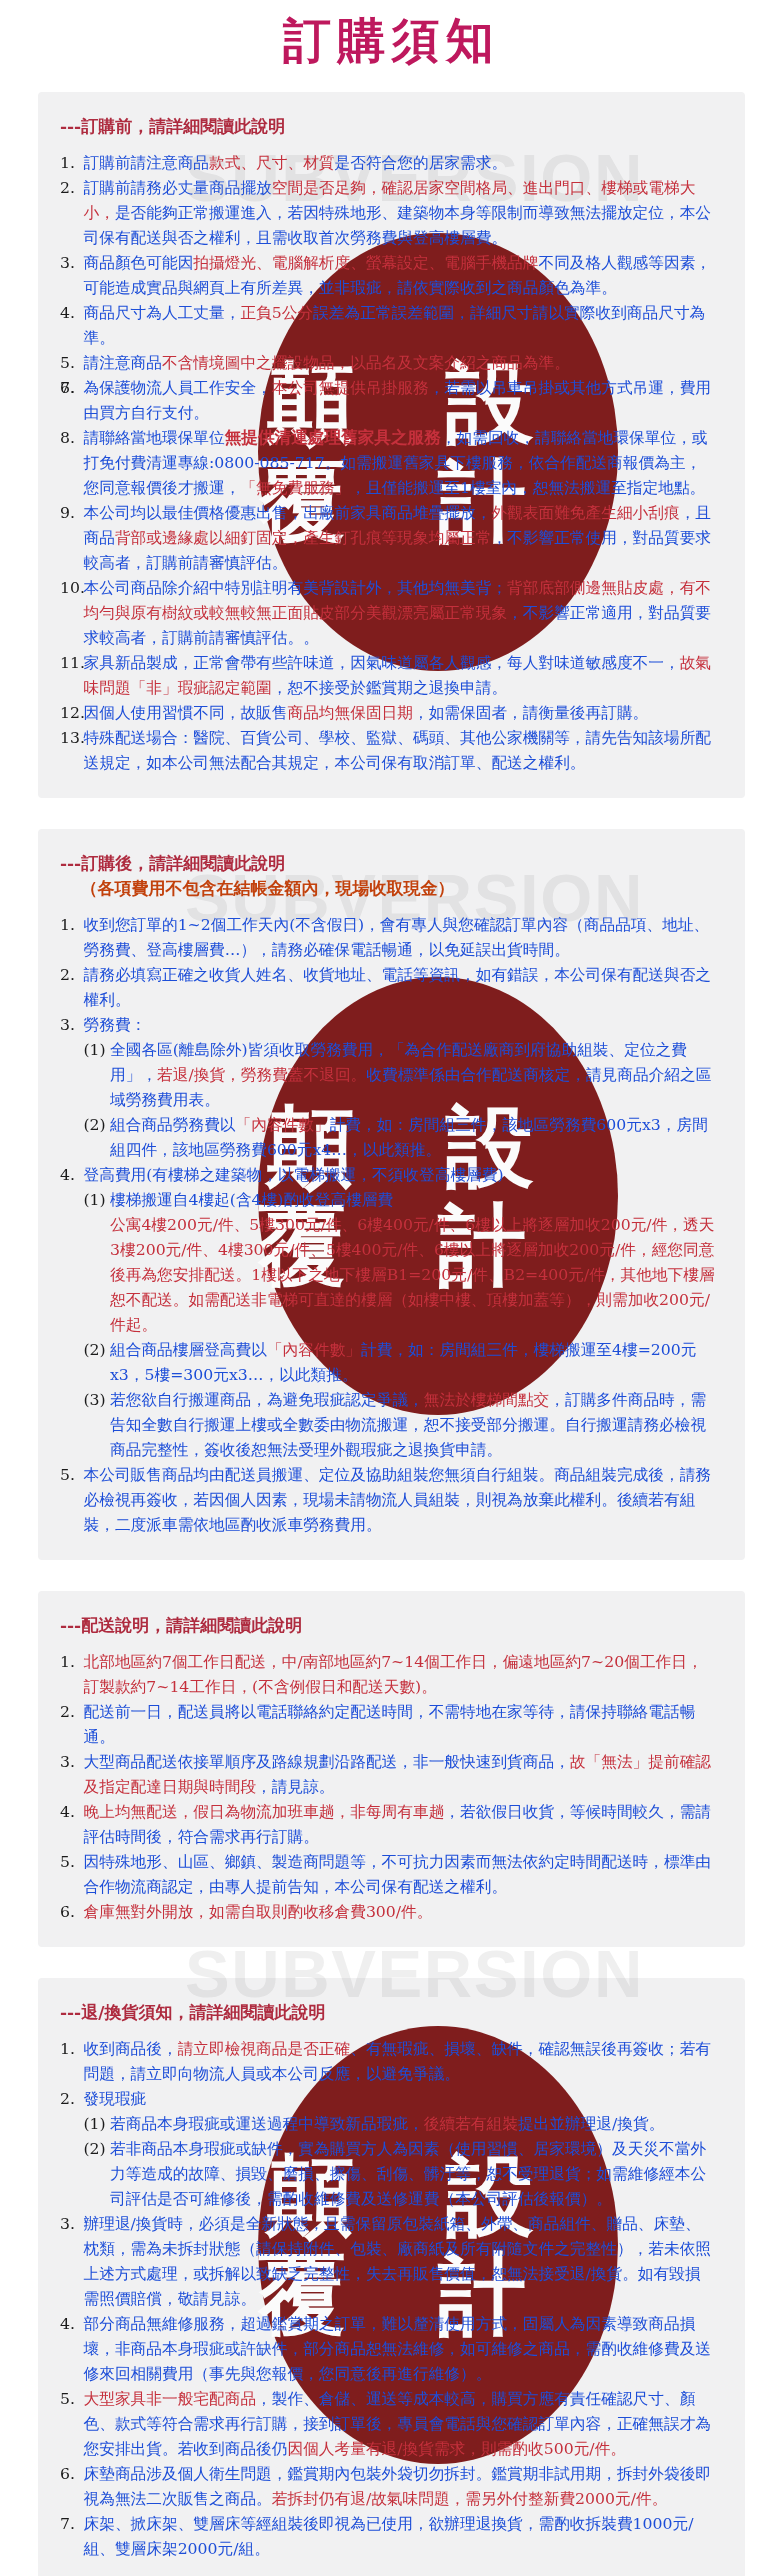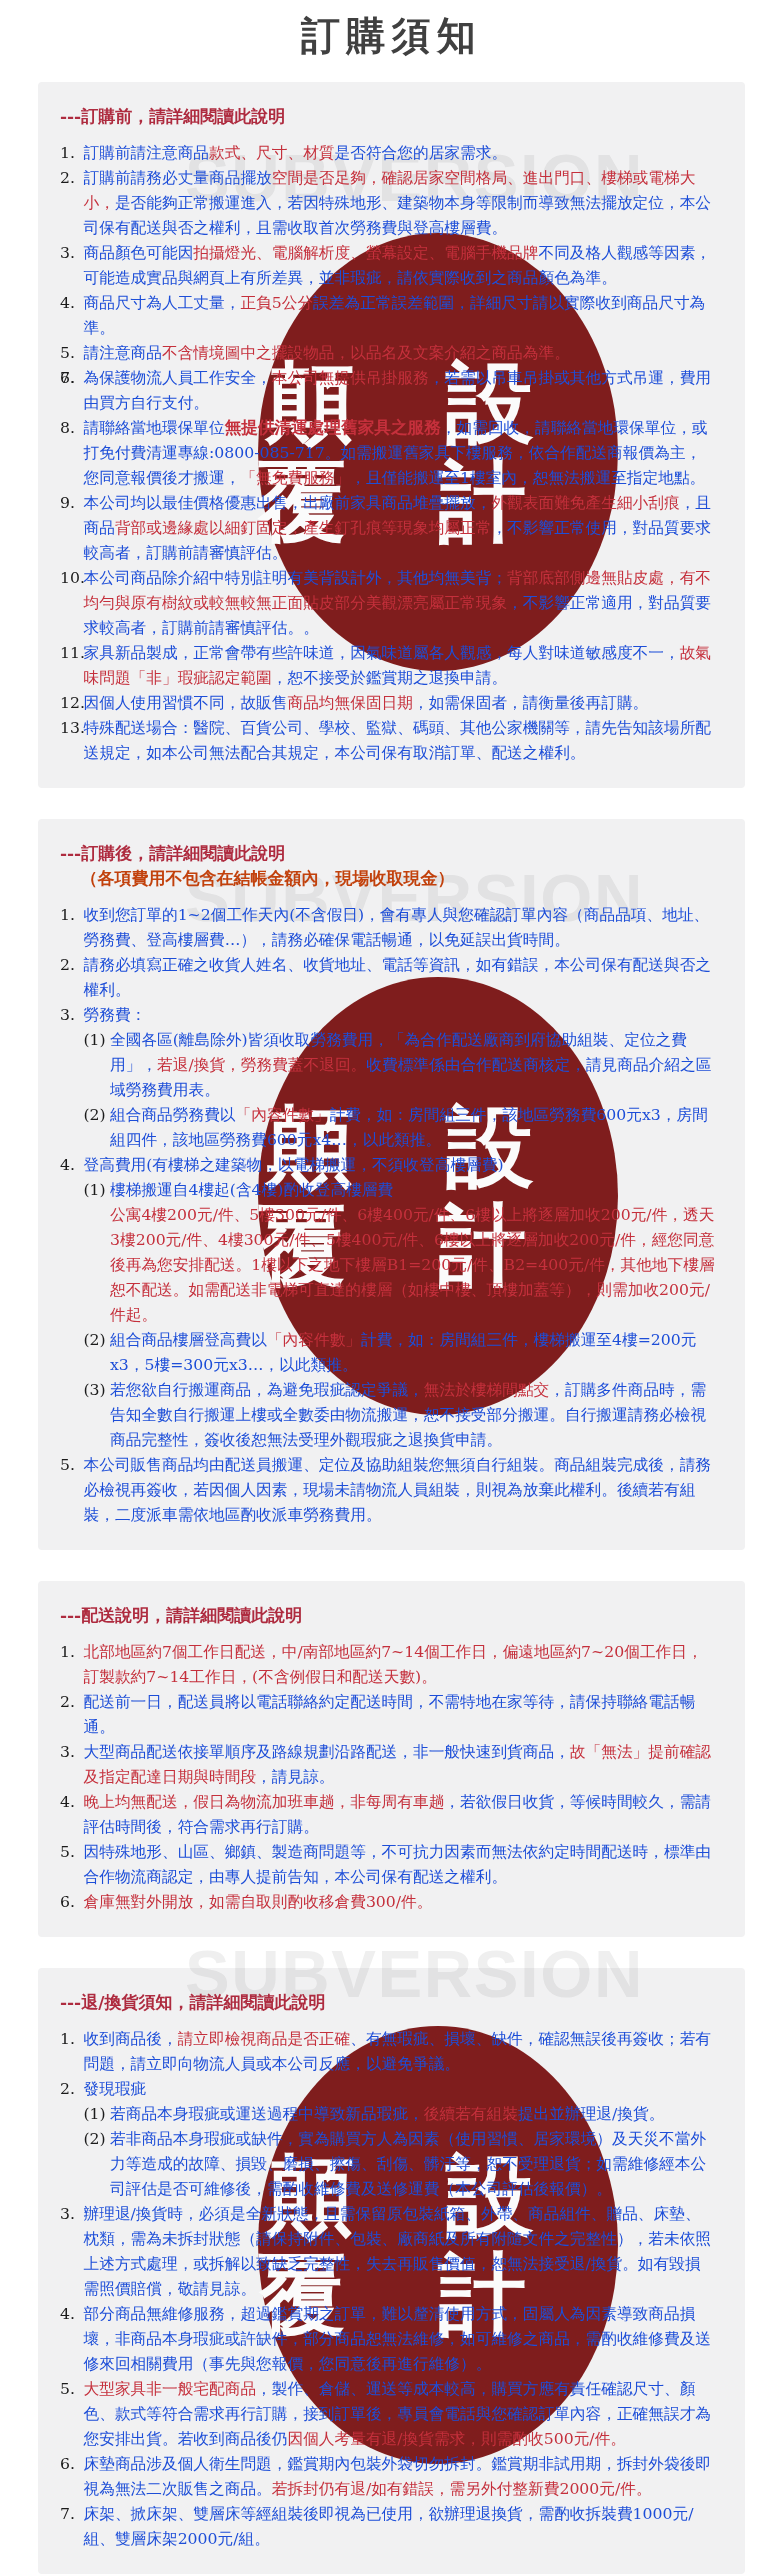--- a/index.html
+++ b/index.html
@@ -7,24 +7,24 @@
     width:783px;min-height:2576px;
     font-family:"DejaVu Serif","Liberation Serif",serif;
     color:#1b1b1b;
   }
   .page{position:relative;width:783px;min-height:2576px;overflow:hidden;}
 
   
   .title{
     margin:9.4px 0 19px 0;
     text-align:center;
-    font-size:39px;
+    font-size:48px;
     font-weight:bold;
     letter-spacing:6.3px;
-    color:#404040;
+    color:#be185d;
   }
 
   
   .wm-layer{position:absolute;left:0;top:0;width:783px;height:100%;z-index:2;pointer-events:none;}
   .wm-brand{
     position:absolute;left:185px;
     font-family:"Liberation Sans","DejaVu Sans",sans-serif;
     font-weight:bold;font-size:67px;letter-spacing:1.6px;
     color:rgba(40,40,40,0.075);
     transform:scaleY(1.0);
@@ -157,20 +157,20 @@
       <h2 class="sec-header">---退/換貨須知，請詳細閱讀此說明</h2>
 
       <div class="items">
           <div class="item lvl0"><span class="num">1.</span><span class="txt"><span class="seg-k">收到商品後，</span><span class="seg-r">請立即檢視商品是否正確</span><span class="seg-k">、有無瑕疵、損壞、缺件，確認無誤後再簽收；若有問題，請立即向物流人員或本公司反應，以避免爭議。</span></span></div>
           <div class="item lvl0"><span class="num">2.</span><span class="txt"><span class="seg-k">發現瑕疵</span></span></div>
           <div class="item lvl1"><span class="num">(1)</span><span class="txt"><span class="seg-k">若商品本身瑕疵或運送過程中導致新品瑕疵，</span><span class="seg-r">後續若有組裝</span><span class="seg-k">提出並辦理退/換貨。</span></span></div>
           <div class="item lvl1"><span class="num">(2)</span><span class="txt"><span class="seg-k">若非商品本身瑕疵或缺件，實為購買方人為因素（使用習慣、居家環境）及天災不當外力等造成的故障、損毀、磨損、擦傷、刮傷、髒汙等，恕不受理退貨；如需維修經本公司評估是否可維修後，需酌收維修費及送修運費（本公司評估後報價）。</span></span></div>
           <div class="item lvl0"><span class="num">3.</span><span class="txt"><span class="seg-k">辦理退/換貨時，必須是全新狀態，且需保留原包裝紙箱、外帶、商品組件、贈品、床墊、枕類，需為未拆封狀態（請保持附件、包裝、廠商紙及所有附隨文件之完整性），若未依照上述方式處理，或拆解以致缺乏完整性，失去再販售價值，恕無法接受退/換貨。如有毀損需照價賠償，敬請見諒。</span></span></div>
           <div class="item lvl0"><span class="num">4.</span><span class="txt"><span class="seg-k">部分商品無維修服務，超過鑑賞期之訂單，難以釐清使用方式，固屬人為因素導致商品損壞，非商品本身瑕疵或許缺件，部分商品恕無法維修，如可維修之商品，需酌收維修費及送修來回相關費用（事先與您報價，您同意後再進行維修）。</span></span></div>
           <div class="item lvl0"><span class="num">5.</span><span class="txt"><span class="seg-r">大型家具非一般宅配商品</span><span class="seg-k">，製作、倉儲、運送等成本較高，購買方應有責任確認尺寸、顏色、款式等符合需求再行訂購，接到訂單後，專員會電話與您確認訂單內容，正確無誤才為您安排出貨。若收到商品後仍</span><span class="seg-r">因個人考量有退/換貨需求，則需酌收500元/件。</span></span></div>
-          <div class="item lvl0"><span class="num">6.</span><span class="txt"><span class="seg-k">床墊商品涉及個人衛生問題，鑑賞期內包裝外袋切勿拆封。鑑賞期非試用期，拆封外袋後即視為無法二次販售之商品。</span><span class="seg-r">若拆封仍有退/如有錯誤，需另外付整新費2000元/件。</span></span></div>
+          <div class="item lvl0"><span class="num">6.</span><span class="txt"><span class="seg-k">床墊商品涉及個人衛生問題，鑑賞期內包裝外袋切勿拆封。鑑賞期非試用期，拆封外袋後即視為無法二次販售之商品。</span><span class="seg-r">若拆封仍有退/故氣味問題，需另外付整新費2000元/件。</span></span></div>
           <div class="item lvl0"><span class="num">7.</span><span class="txt"><span class="seg-k">床架、掀床架、雙層床等經組裝後即視為已使用，欲辦理退換貨，需酌收拆裝費1000元/組、雙層床架2000元/組。</span></span></div>
         </div>
     </div>
   </div>
 
 </div>
 
 
 </body></html>

